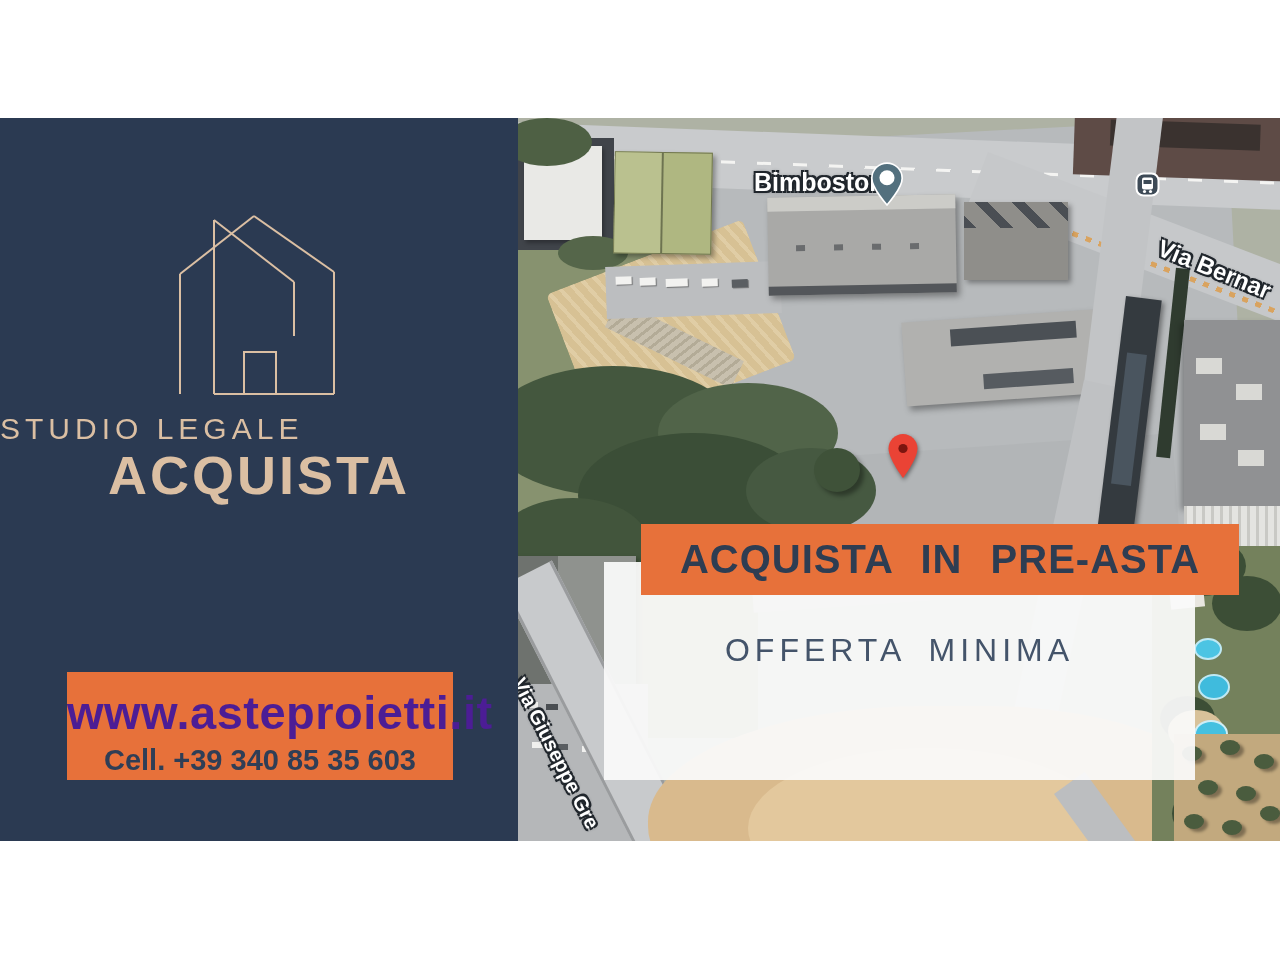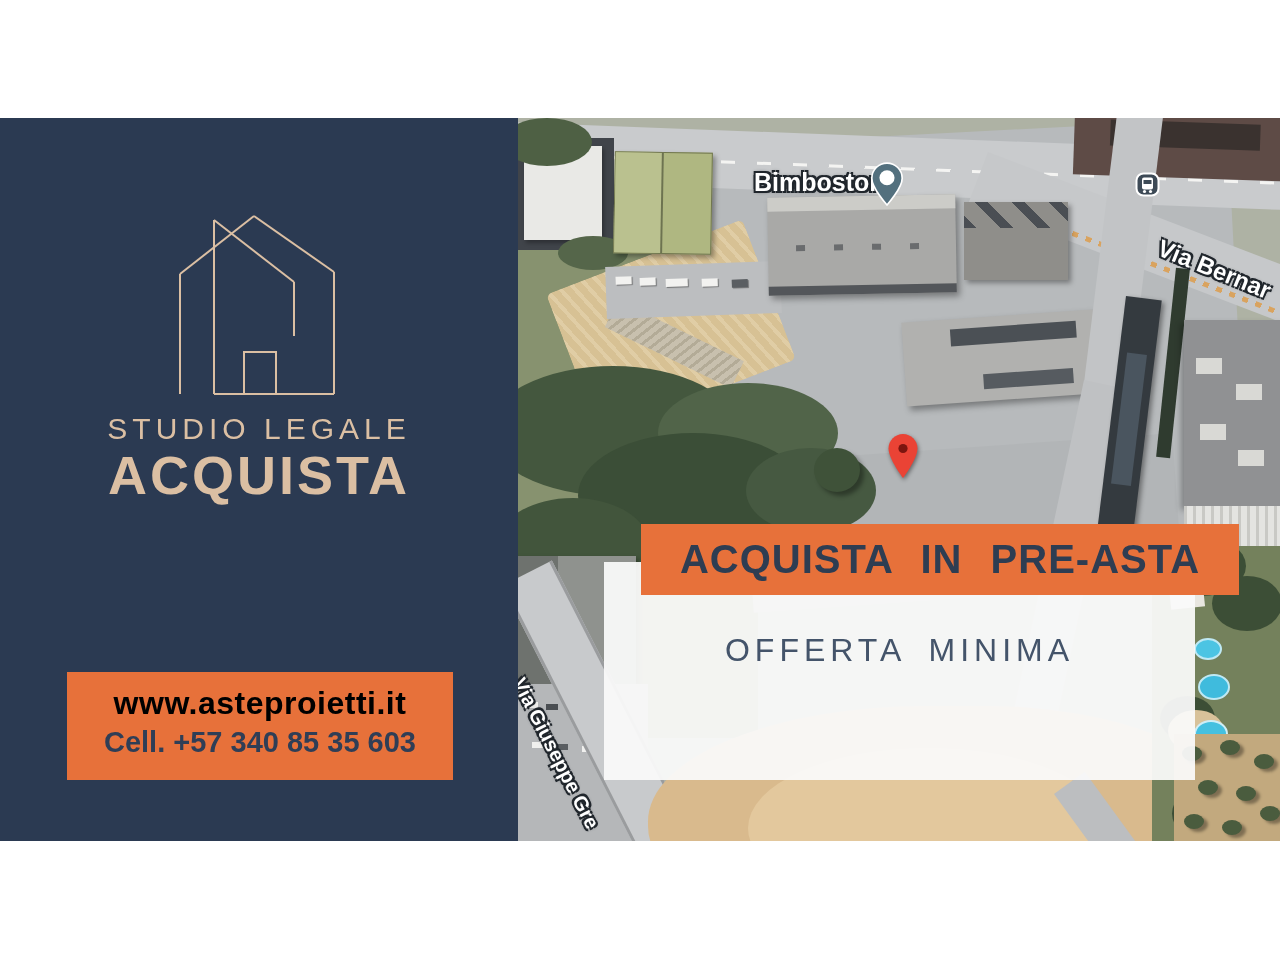--- a/index.html
+++ b/index.html
@@ -3,27 +3,27 @@
 <meta charset="utf-8">
 <style>
   * { margin:0; padding:0; box-sizing:border-box; }
   html,body { width:1280px; height:960px; background:#ffffff; font-family:"Liberation Sans", sans-serif; }
   .page { position:relative; width:1280px; height:960px; background:#ffffff; overflow:hidden; }
   .content { position:absolute; left:0; top:118px; width:1280px; height:723px; }
 
   
   .panel { position:absolute; left:0; top:0; width:518px; height:723px; background:#2B3A52; }
   .logo-svg { position:absolute; left:172px; top:86px; width:170px; height:196px; }
-  .brand-line1 { position:absolute; left:0; top:294px; width:518px; text-align:center;
+  .brand-line1 { position:absolute; left:0; top:294px; width:518px; 
     color:#DBBFA3; font-size:30px; font-weight:500; letter-spacing:5px; }
   .brand-line2 { position:absolute; left:0; top:326px; width:518px; text-align:center;
     color:#DBBFA3; font-size:54px; font-weight:700; letter-spacing:3px; }
   .contact-box { position:absolute; left:67px; top:554px; width:386px; height:108px;
     background:#E7713A; text-align:center; padding-top:13px; }
-  .contact-web { color:#000000; font-size:32px; font-weight:800; letter-spacing:0.5px; }
+  .contact-web { color:#4c1d95; font-size:47px; font-weight:800; letter-spacing:0.5px; }
   .contact-phone { color:#2F3E56; font-size:29px; font-weight:700; margin-top:4px; }
 
   
   .map { position:absolute; left:518px; top:0; width:762px; height:723px; overflow:hidden; background:#aeb2a4; }
   .map .sh { position:absolute; }
 
   .m-asphalt-main { left:150px; top:15px; width:570px; height:410px; background:#b7babc; transform:rotate(-3deg); border-radius:10px; }
   .m-asphalt-low  { left:230px; top:330px; width:430px; height:150px; background:#b2b5b7; transform:rotate(-4deg); }
   .m-grass-left   { left:-10px; top:130px; width:250px; height:490px; background:#87926f; }
 
@@ -165,21 +165,21 @@
         <path d="M42 190 V16"></path>
         <path d="M42 16 L122 78"></path>
         <path d="M122 78 V132"></path>
         <path d="M42 190 H162"></path>
         <path d="M72 190 V148 H104 V190"></path>
       </svg>
       <div class="brand-line1">STUDIO LEGALE</div>
       <div class="brand-line2">ACQUISTA</div>
       <div class="contact-box">
         <div class="contact-web">www.asteproietti.it</div>
-        <div class="contact-phone">Cell. +57 340 85 35 603</div>
+        <div class="contact-phone">Cell. +39 340 85 35 603</div>
       </div>
     </div>
 
     <div class="map">
 
       <div class="sh m-grass-left"></div>
       <div class="sh m-asphalt-main"></div>
       <div class="sh m-asphalt-low"></div>
       <div class="sh m-field-tl"></div>
       <div class="sh m-ribbed-strip"></div>

